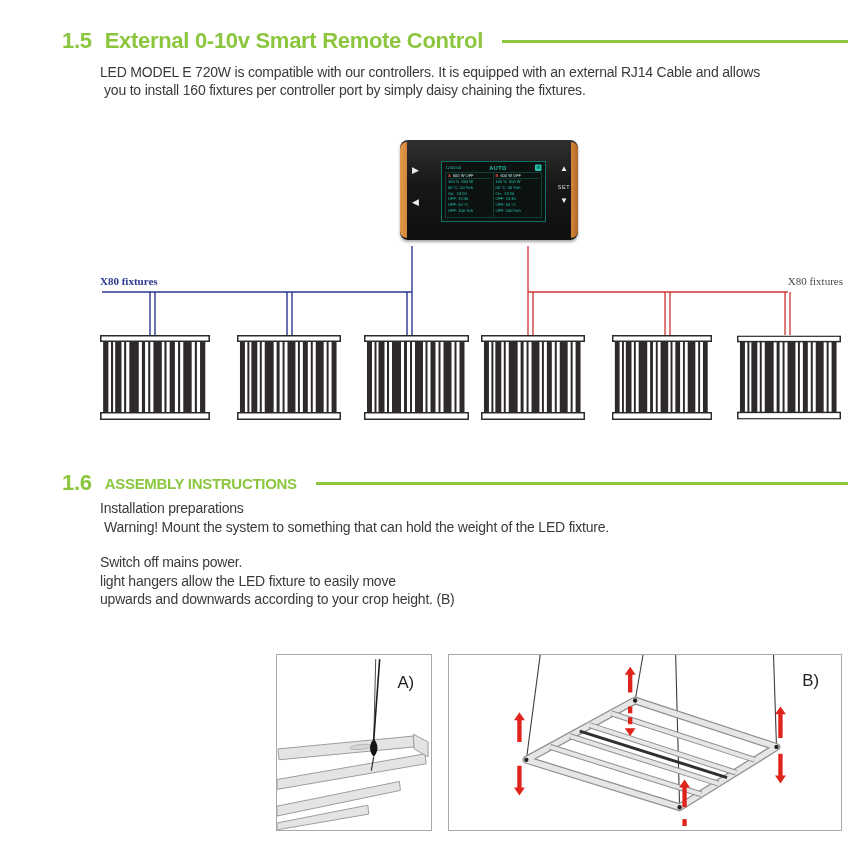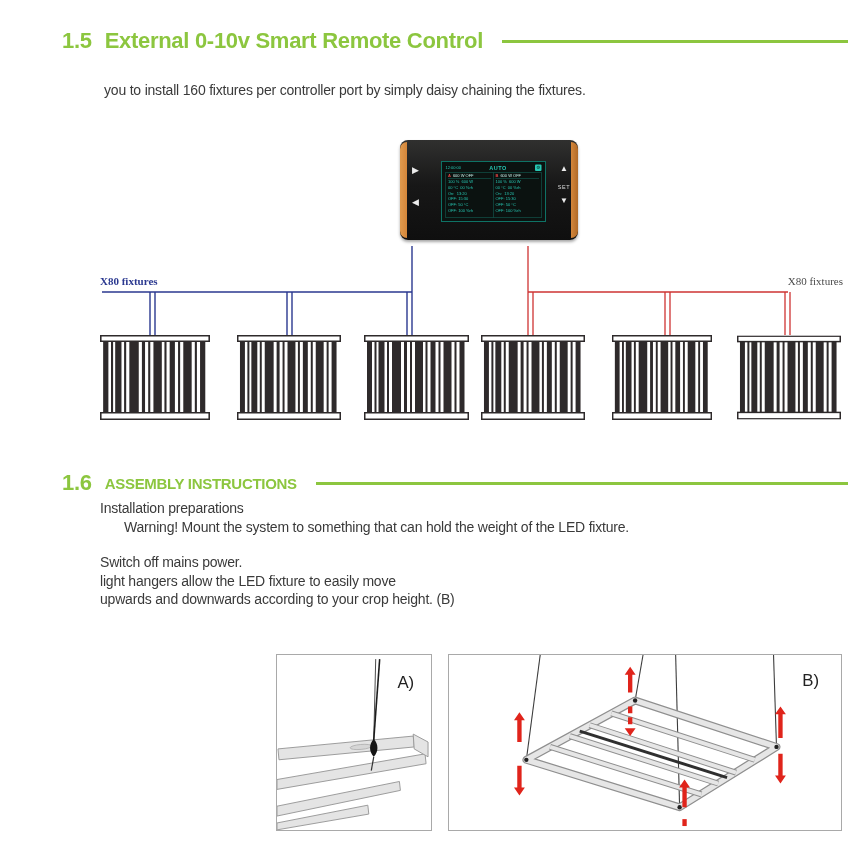--- a/index.html
+++ b/index.html
@@ -64,20 +64,21 @@
 </head>
 <body>
 
 <div class="page">
 
   <div class="h-row" style="top:28px;">
     <span class="h-num">1.5</span>
     <span class="h-title">External 0-10v Smart Remote Control</span>
     <div class="h-rule"></div>
   </div>
+  <div class="btext" style="left:100px;top:63px;">LED MODEL E 720W is compatible with our controllers. It is equipped with an external RJ14 Cable and allows</div>
   <div class="btext" style="left:104px;top:81px;">you to install 160 fixtures per controller port by simply daisy chaining the fixtures.</div>
 
   <div class="controller">
     <div class="edge l"></div>
     <div class="edge r"></div>
     <div class="cbtn" style="left:12px;top:26px;">▶</div>
     <div class="cbtn" style="left:12px;top:58px;">◀</div>
     <div class="cbtn small" style="right:10px;top:25px;">▲</div>
     <div class="set-lbl" style="right:8px;top:44px;">SET</div>
     <div class="cbtn small" style="right:10px;top:57px;">▼</div>
@@ -169,21 +170,21 @@
     </svg>
 
   <div class="h-row" style="top:470px;">
     <span class="h-num">1.6</span>
     <span class="h-title upper">ASSEMBLY INSTRUCTIONS</span>
     <div class="h-rule"></div>
   </div>
 
   <div class="btext" style="left:100px;top:499px;">
     <div>Installation preparations</div>
-    <div style="padding-left:4px;margin-left:20px;">Warning! Mount the system to something that can hold the weight of the LED fixture.</div>
+    <div style="padding-left:4px;">Warning! Mount the system to something that can hold the weight of the LED fixture.</div>
   </div>
   <div class="btext" style="left:100px;top:553px;">
     <div>Switch off mains power.</div>
     <div>light hangers allow the LED fixture to easily move</div>
     <div>upwards and downwards according to your crop height. (B)</div>
   </div>
 
   <div class="figbox figA">
     <svg width="154" height="175" viewBox="0 0 156 177">
       <g>

